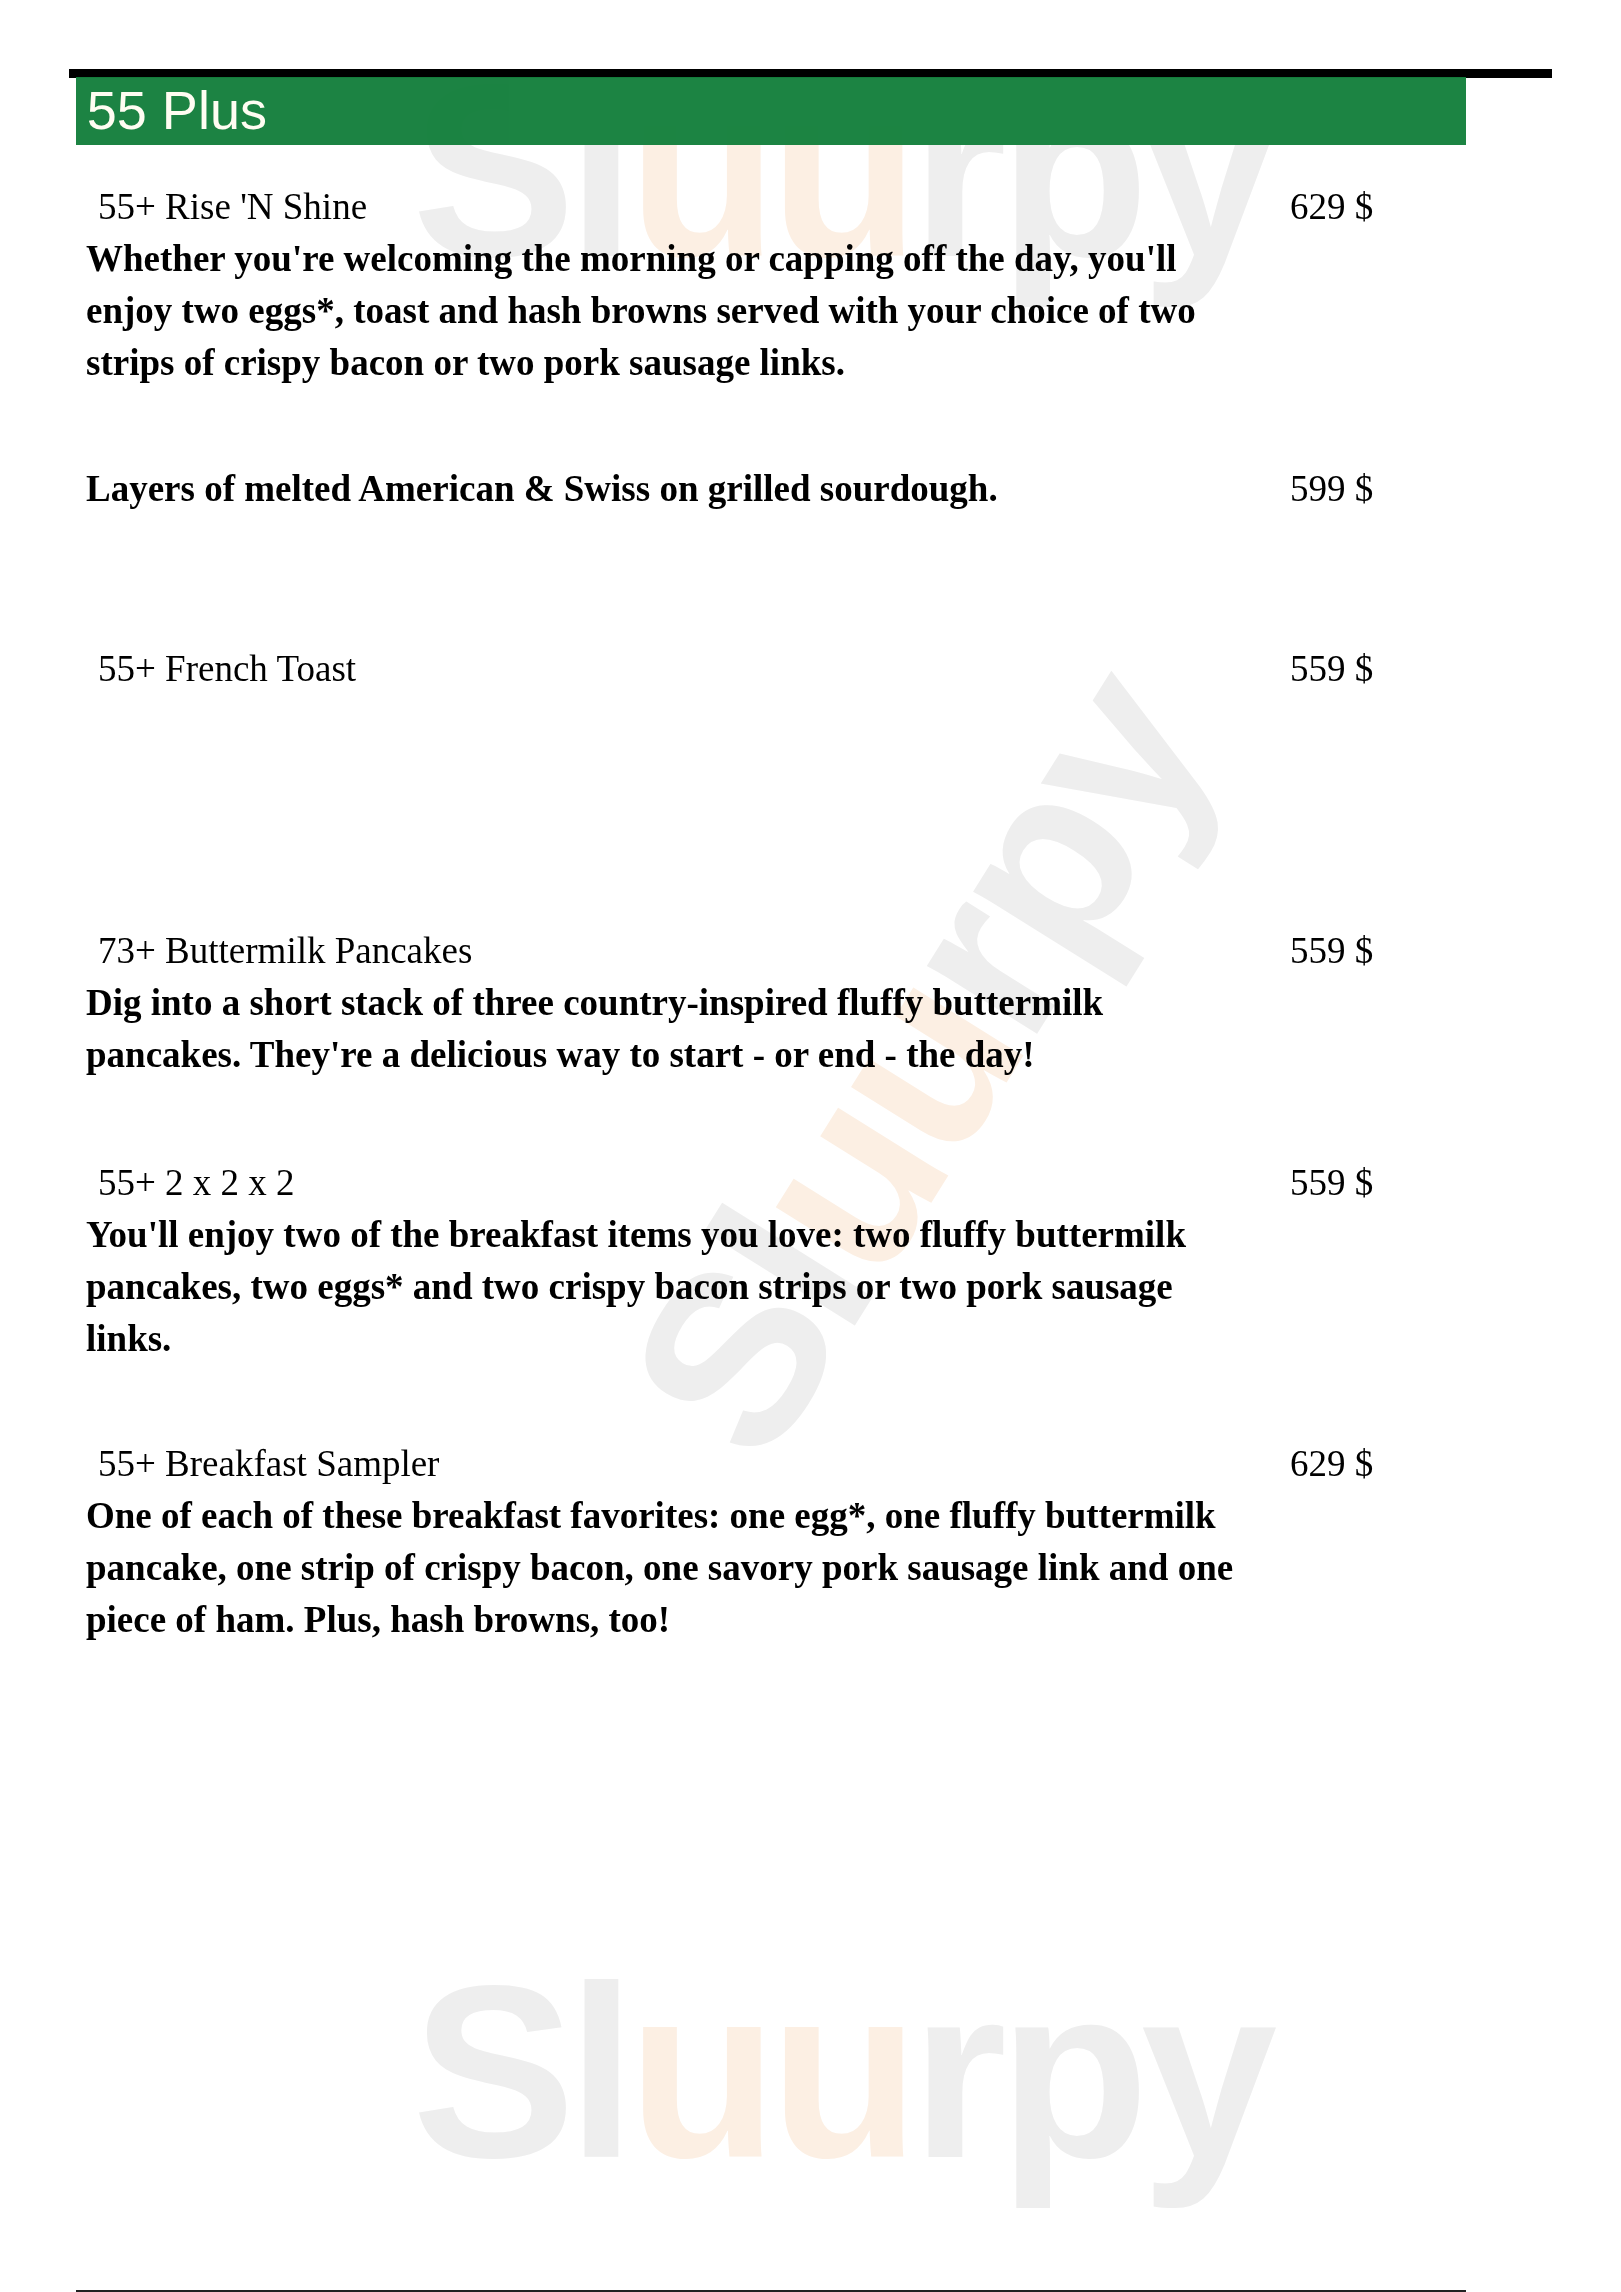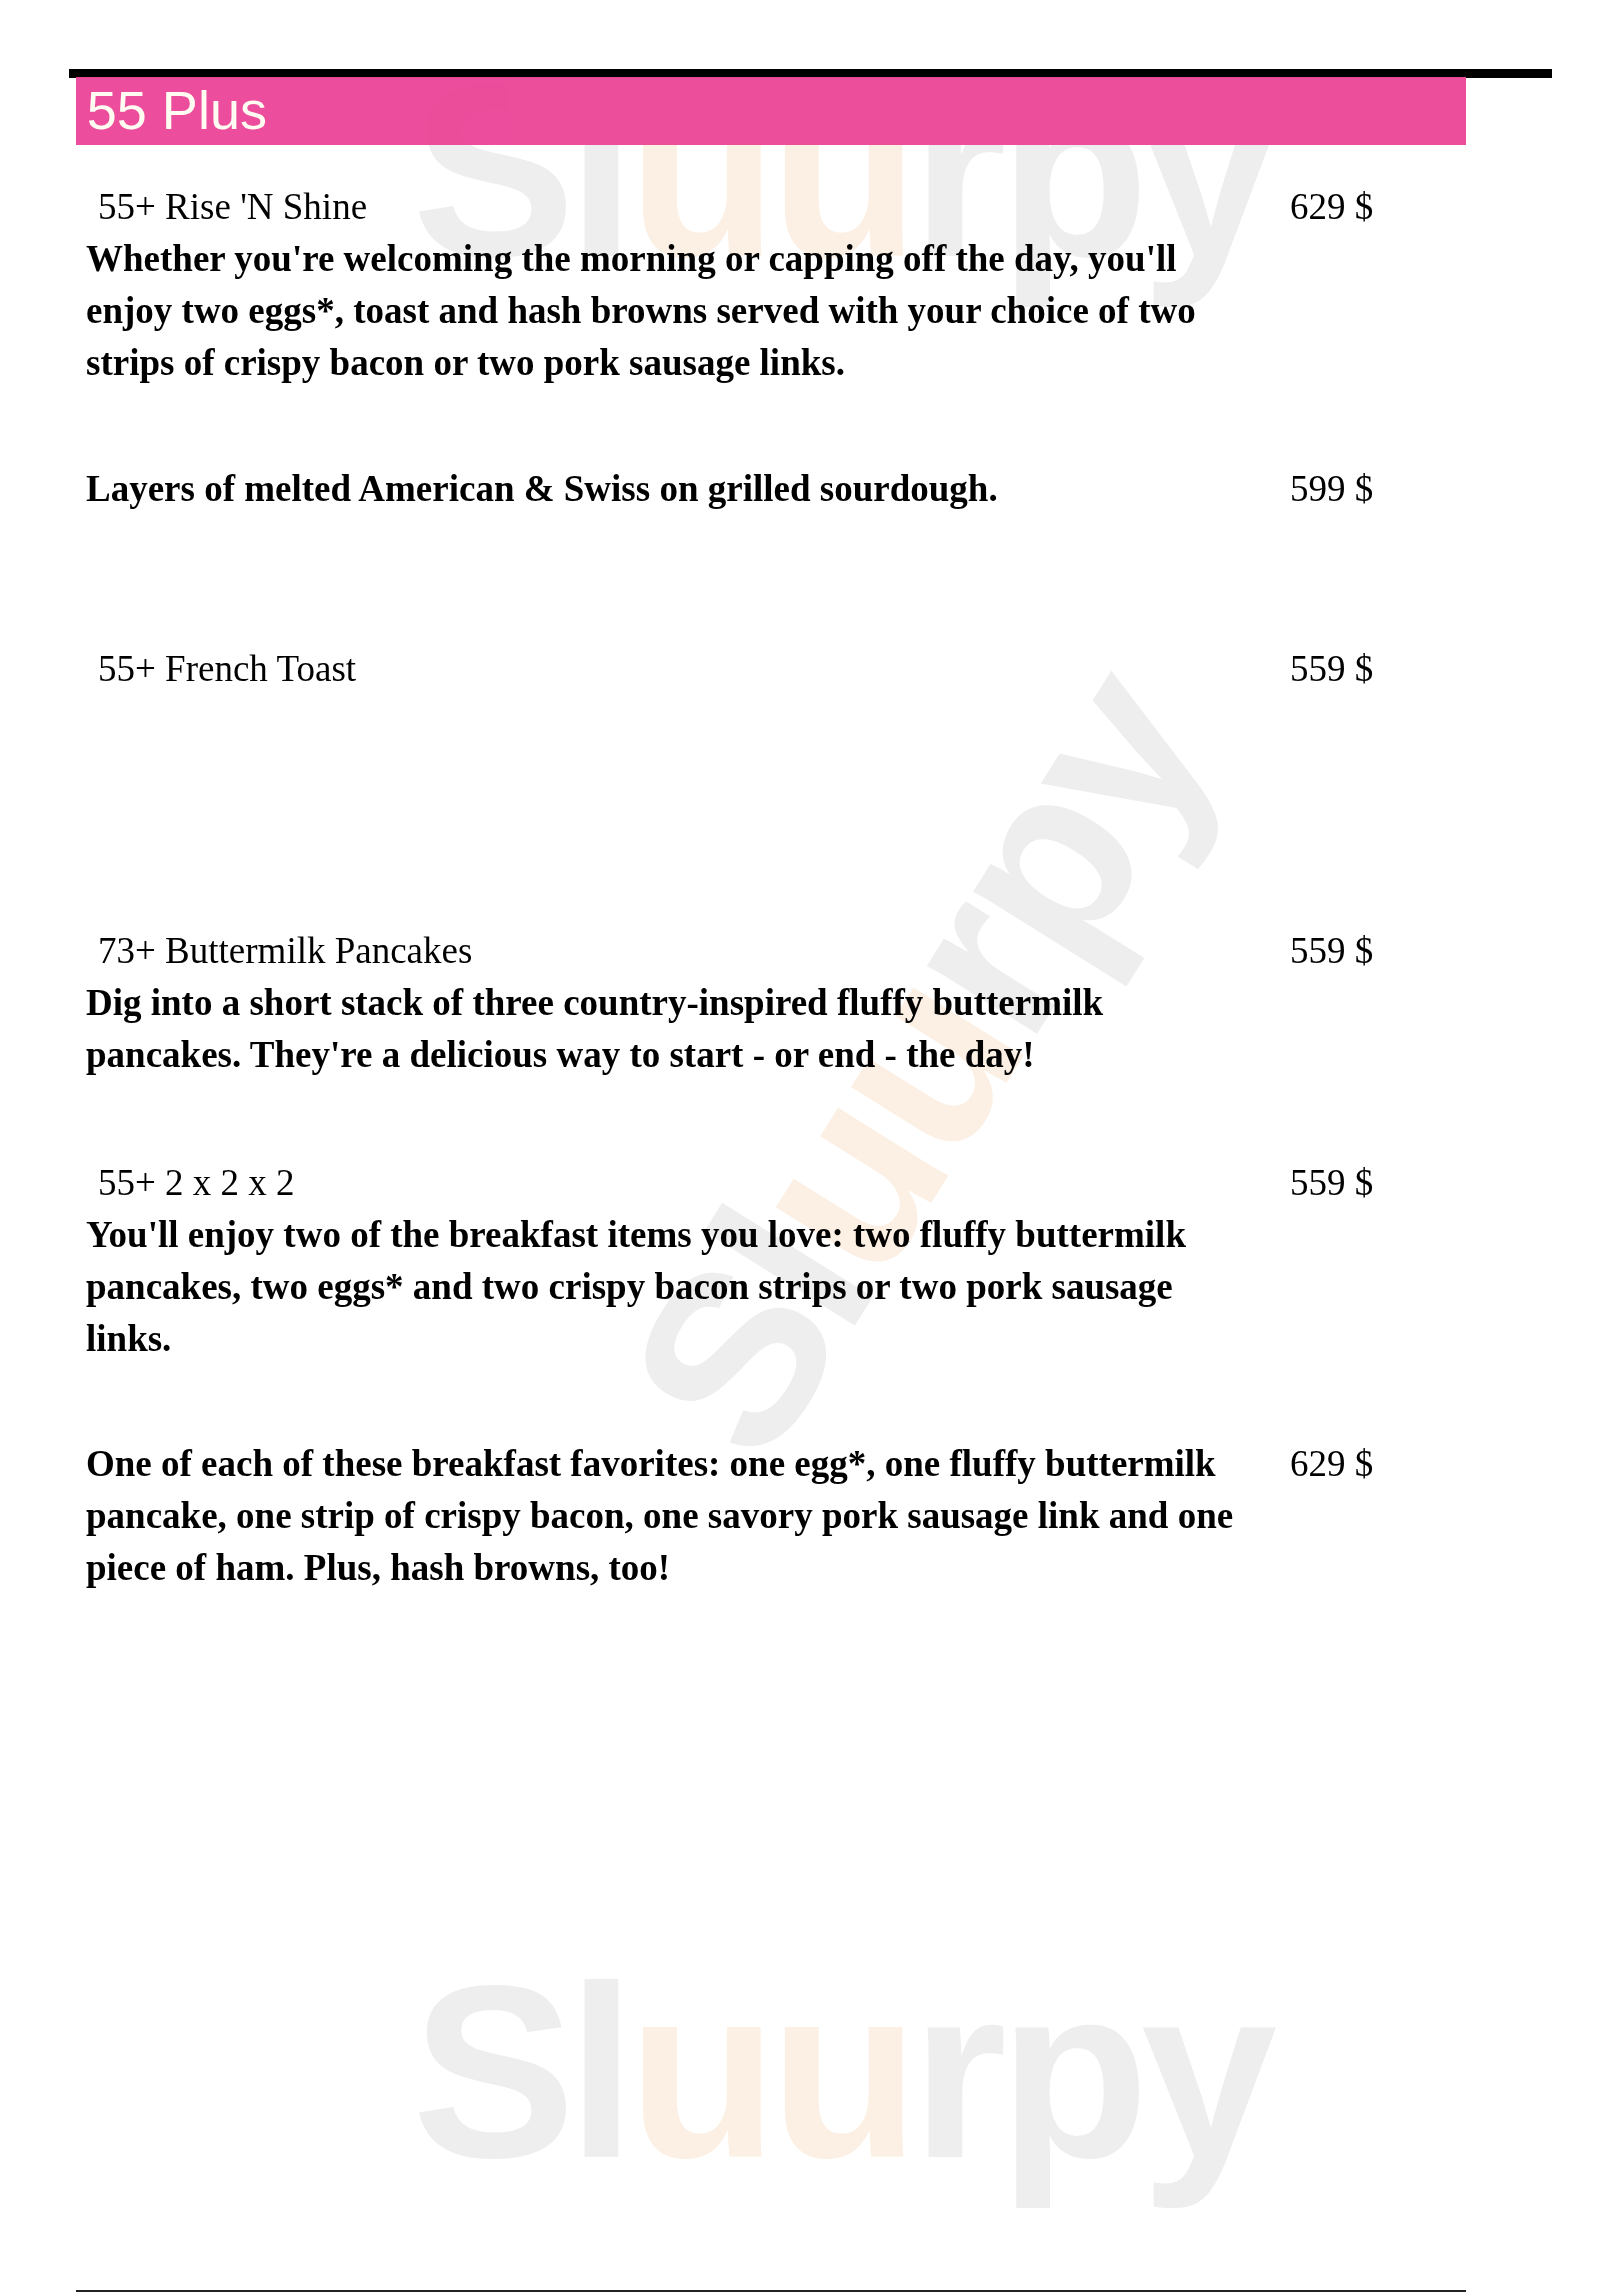--- a/index.html
+++ b/index.html
@@ -14,21 +14,21 @@
       font-size: 245px; letter-spacing: -7.8px; line-height: 1; white-space: nowrap;
       z-index: 0; pointer-events: none; color: #eeeeee;
     }
     .wm .o { color: #fcefe3; }
     .wm-top { left: 412px; top: 49px; }
     .wm-bottom { left: 412px; top: 1950px; }
     .wm-diag { left: 490px; top: 941px; transform: rotate(-58deg); transform-origin: center; }
     .top-rule { position: absolute; left: 69px; top: 69px; width: 1483px; height: 8.8px; background: #000; z-index: 2; }
     .header-bar {
       position: absolute; left: 76px; top: 77px; width: 1390px; height: 68px;
-      background: #ec4899; opacity: 0.97; z-index: 2;
+      background: #15803d; opacity: 0.97; z-index: 2;
     }
     .header-title {
       position: absolute; left: 10.8px; top: 3.9px;
       font-family: "Liberation Sans", sans-serif; font-size: 54px; color: #fffdf2; line-height: 59px;
     }
     .item { position: absolute; left: 86px; width: 1313px; z-index: 3; font-size: 37px; line-height: 52px; }
     .item .name { display: block; margin-left: 12px; }
     .item .desc { display: block; width: 1157px; font-weight: bold; }
     .item .price { position: absolute; left: 1204px; top: 0; text-align: right; }
     .bottom-rule { position: absolute; left: 76px; top: 2290px; width: 1390px; height: 2.9px; background: #222; z-index: 2; }
@@ -67,18 +67,19 @@
   <span class="desc">Dig into a short stack of three country-inspired fluffy buttermilk pancakes. They're a delicious way to start - or end - the day!</span>
 </div>
 
 <div class="item" style="top:1157px">
   <span class="name">55+ 2 x 2 x 2</span>
   <span class="price">559 $</span>
   <span class="desc">You'll enjoy two of the breakfast items you love: two fluffy buttermilk pancakes, two eggs* and two crispy bacon strips or two pork sausage links.</span>
 </div>
 
 <div class="item" style="top:1438px">
+  <span class="name">55+ Breakfast Sampler</span>
   <span class="price">629 $</span>
   <span class="desc">One of each of these breakfast favorites: one egg*, one fluffy buttermilk pancake, one strip of crispy bacon, one savory pork sausage link and one piece of ham. Plus, hash browns, too!</span>
 </div>
 
 <div class="bottom-rule"></div>
 
 
 </body></html>

